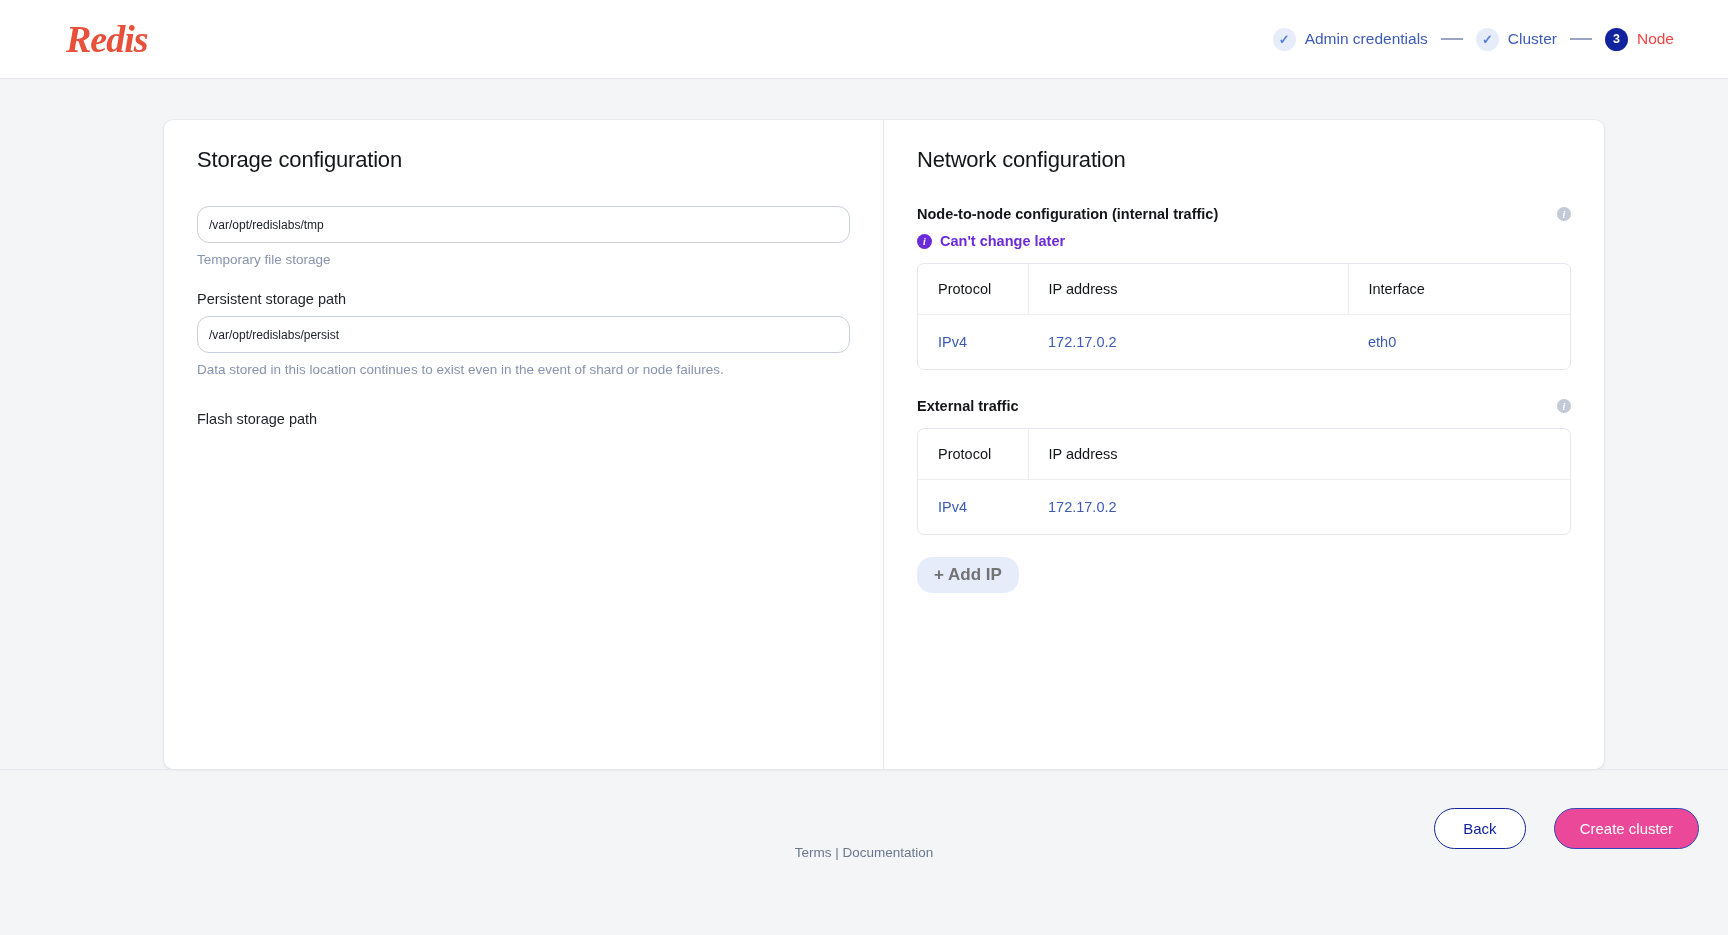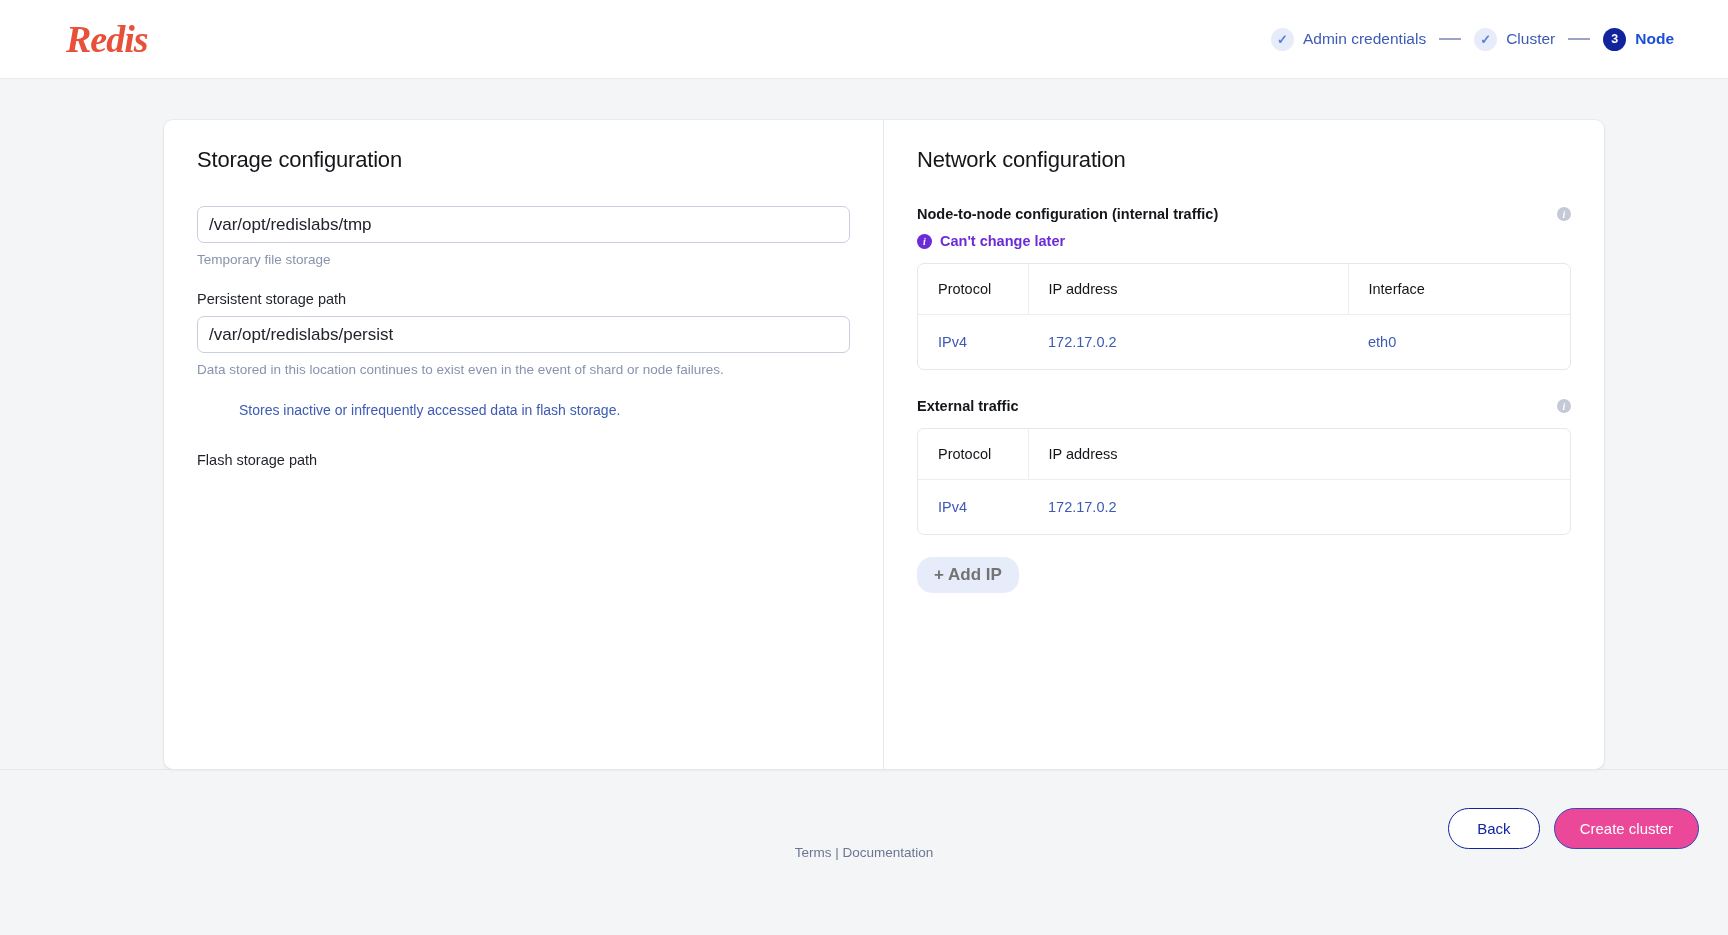--- a/index.html
+++ b/index.html
@@ -38,21 +38,21 @@
   .steps { display: flex; align-items: center; gap: 0; padding-right: 30px; }
   .step { display: flex; align-items: center; gap: 9px; }
   .step-badge {
     width: 23px; height: 23px; border-radius: 50%;
     display: flex; align-items: center; justify-content: center;
     font-size: 12px; font-weight: bold;
   }
   .step-badge.done { background: #e7ecfb; color: #5a7fdd; font-size: 13px; }
   .step-badge.current { background: #12239e; color: #ffffff; font-size: 12.5px; }
   .step-label { font-size: 15.5px; color: #3d5ab5; }
-  .step.current .step-label { color: #1d4ed8; font-weight: bold; }
+  .step.current .step-label { color: #ef4444; font-weight: normal; }
   .step-sep {
     width: 22px; height: 1.6px; background: #9aa5c4;
     margin: 0 13px;
   }
 
   
   .main {
     height: 690px;
     padding: 41px 0 0 0;
     display: flex;
@@ -88,26 +88,26 @@
     display: block;
     font-size: 14.5px;
     color: #1f2329;
     margin-bottom: 9px;
   }
   .text-input {
     display: block;
     width: 100%;
     height: 37px;
     padding: 0 11px;
-    font-size: 17px;
+    font-size: 12px;
     font-family: "Liberation Sans", sans-serif;
     color: #20242b;
     background: #ffffff;
     border: 1px solid #c9cfdd;
-    border-radius: 7px;
+    border-radius: 12px;
     outline: none;
   }
   .text-input[disabled] {
     background: #fafbfc;
     border-color: #e2e6ee;
     color: #b3bbcb;
   }
   .text-input::placeholder { color: #b6bdcc; }
   .helper {
     font-size: 13.5px;
@@ -236,21 +236,21 @@
     font-size: 13.5px;
     color: #6b7690;
   }
   .footer-links a { color: #6b7690; text-decoration: none; }
   .footer-actions {
     position: absolute;
     right: 29px;
     top: 38px;
     display: flex;
     align-items: center;
-    gap: 14px;
+    gap: 28px;
   }
   .btn {
     font-family: "Liberation Sans", sans-serif;
     font-size: 15px;
     border-radius: 22px;
     cursor: pointer;
     height: 41px;
     padding: 0 28px;
   }
   .btn-back {
@@ -299,21 +299,20 @@
         <input class="text-input" type="text" value="/var/opt/redislabs/tmp" style="">
         <div class="helper">Temporary file storage</div>
       </div>
 
       <div class="field">
         <label class="field-label">Persistent storage path</label>
         <input class="text-input" type="text" value="/var/opt/redislabs/persist" style="">
         <div class="helper">Data stored in this location continues to exist even in the event of shard or node failures.</div>
       </div>
 
-      <div class="toggle-desc">Stores inactive or infrequently accessed data in flash storage.</div>
 
       <div class="field" style="margin-top:32px;">
         <label class="field-label">Flash storage path</label>
       </div>
     </div>
 
     <div class="col right">
       <h2 class="panel-title">Network configuration</h2>
 
       <div class="section-head">

